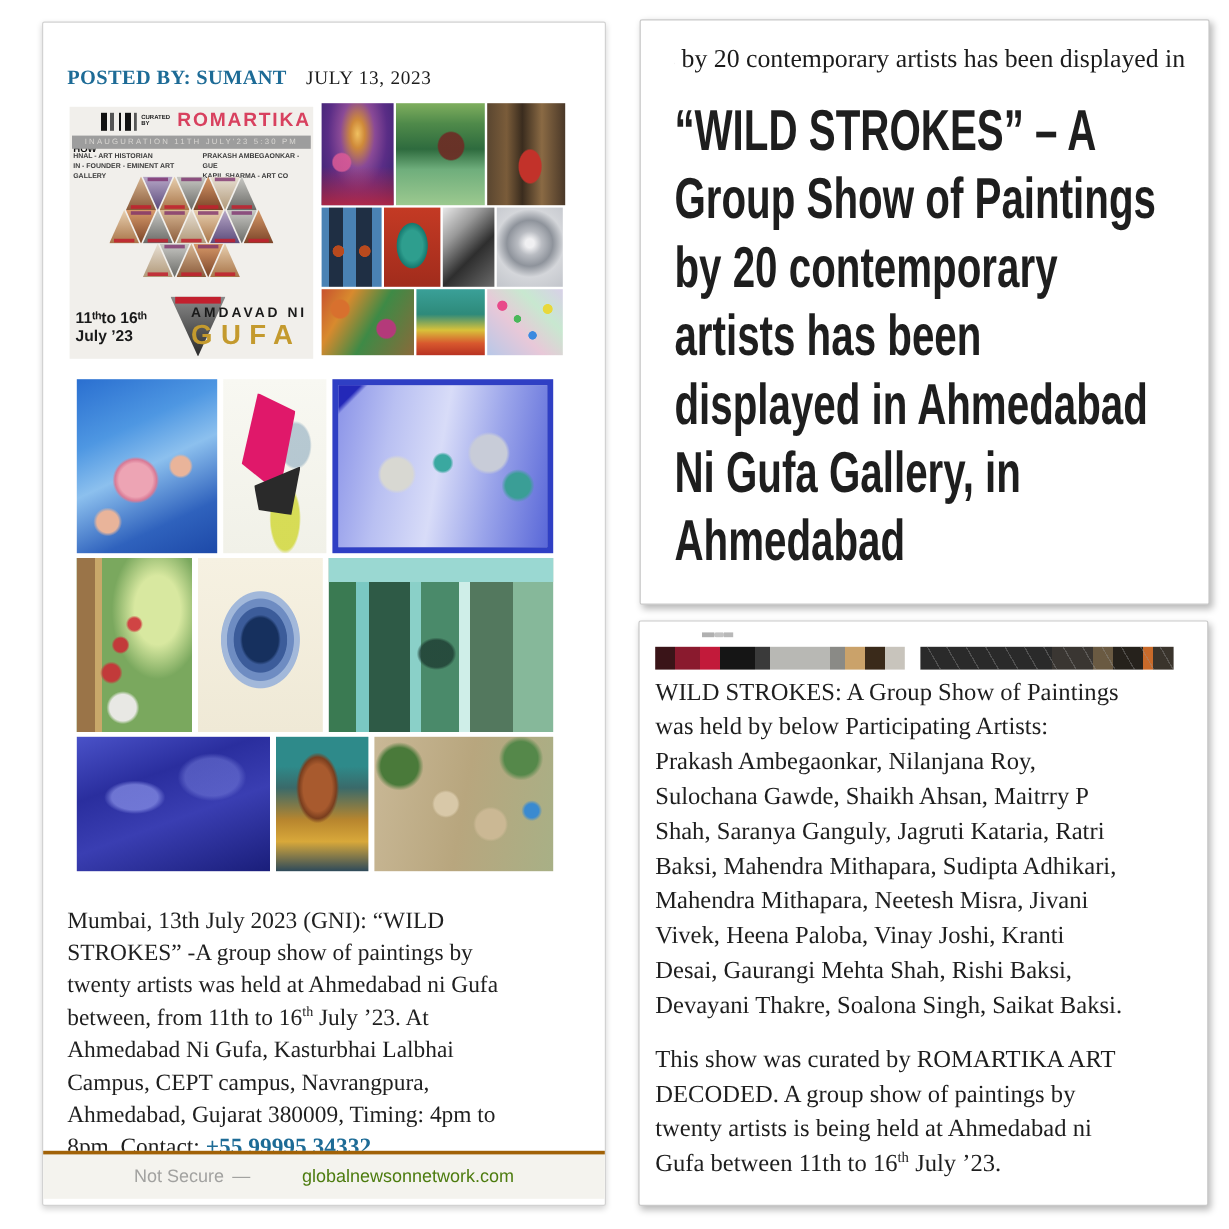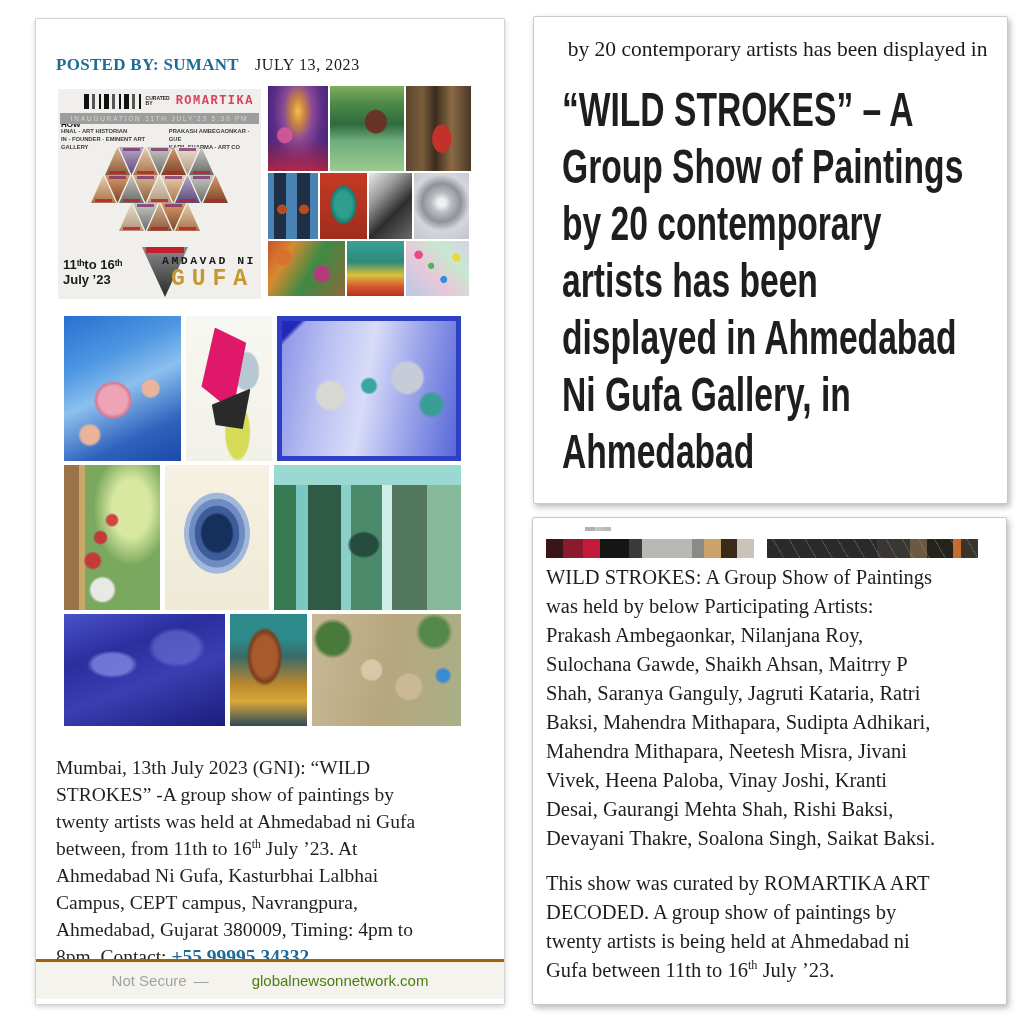--- a/index.html
+++ b/index.html
@@ -14,21 +14,21 @@
   .posted-by{color:#1d6b96;font-weight:bold;font-size:17px;letter-spacing:.3px;}
   .meta-date{color:#1c1c1c;font-size:16px;margin-left:16px;letter-spacing:.6px;font-family:Liberation Serif, serif;}
 
   
   .poster{position:absolute;left:22px;top:70px;width:203px;height:210px;background:#f1efeb;overflow:hidden;}
   .poster-top{position:absolute;left:0;top:0;right:0;height:22px;display:flex;align-items:center;padding:2px 2px 0 3px;box-sizing:border-box;}
   .show-label{font-family:"Liberation Sans",sans-serif;font-weight:bold;font-size:8px;line-height:8px;white-space:pre-line;color:#111;margin-top:40px;}
   .barcode{width:58px;height:15px;margin-left:3px;background:
      repeating-linear-gradient(90deg,#111 0 5px,#f1efeb 5px 8px,#555 8px 11px,#f1efeb 11px 15px,#111 15px 17px,#f1efeb 17px 20px);}
   .curated{font-family:"Liberation Sans",sans-serif;font-weight:bold;font-size:5px;line-height:5px;color:#222;margin-left:4px;white-space:pre-line;}
-  .romartika{font-family:Liberation Mono, monospace;font-weight:bold;font-size:12px;color:#d8415f;letter-spacing:1.5px;margin-left:6px;}
+  .romartika{font-family:Liberation Sans, sans-serif;font-weight:bold;font-size:16px;color:#d8415f;letter-spacing:1.5px;margin-left:6px;}
   .inaug-bar{position:absolute;left:2px;right:2px;top:24px;height:11px;background:#9d9d9d;color:#d8d6d2;
      font-family:"Liberation Sans",sans-serif;font-size:6.5px;line-height:11px;text-align:center;letter-spacing:1.8px;overflow:hidden;white-space:nowrap;}
   .credits{position:absolute;left:3px;right:2px;top:38px;display:flex;justify-content:space-between;
      font-family:"Liberation Sans",sans-serif;font-weight:bold;font-size:5.8px;line-height:8px;color:#3a3a3a;}
   .credits .col{white-space:pre-line;}
   .mosaic{position:absolute;left:0;right:0;top:58px;display:flex;flex-direction:column;align-items:center;}
   .tri-row{display:flex;height:28px;}
   .tri{width:25px;height:28px;flex:0 0 auto;margin-left:-11px;position:relative;}
   .tri:first-child{margin-left:0;}
   .tri.up{clip-path:polygon(50% 0,100% 100%,0 100%);}
@@ -40,21 +40,21 @@
   .t3{background:linear-gradient(#e8d0b0,#a87448);}
   .t4{background:linear-gradient(#d89a6a,#7a4428);}
   .t5{background:linear-gradient(#b8a8c8,#5a4a7a);}
   .t6{background:linear-gradient(#e8e0d4,#b09878);}
   .poster-bottom{position:absolute;left:0;right:0;bottom:0;height:62px;}
   .poster-dates{position:absolute;left:5px;bottom:12px;font-family:"Liberation Sans",sans-serif;
      font-weight:bold;font-size:13px;line-height:15px;color:#1a1a1a;white-space:pre-line;}
   .center-tri{position:absolute;left:84px;bottom:2px;width:46px;height:50px;
      clip-path:polygon(0 0,100% 0,50% 100%);background:linear-gradient(#8a8a8a,#2a2a2a);}
   .center-tri::before{content:"";position:absolute;left:8%;right:8%;top:0;height:6px;background:#c2202e;}
-  .poster-venue{position:absolute;right:5px;bottom:8px;text-align:center;font-family:Liberation Mono, monospace;}
+  .poster-venue{position:absolute;right:5px;bottom:8px;text-align:left;font-family:Liberation Sans, sans-serif;}
   .venue1{font-weight:bold;font-size:11.5px;color:#1a1a1a;letter-spacing:2.5px;}
   .venue2{font-weight:bold;font-size:23px;line-height:24px;color:#c49a2e;letter-spacing:7px;margin-right:-7px;}
 
   
   .small-collage{position:absolute;left:232px;top:67px;width:203px;}
   .sc-row{display:flex;margin-bottom:2px;}
   .sc-row > div{margin-right:2px;}
   .sc-row > div:last-child{margin-right:0;}
   .sc11{width:60px;height:85px;background:
      radial-gradient(circle at 28% 58%,rgba(220,90,150,.85) 0 11%,transparent 13%),

